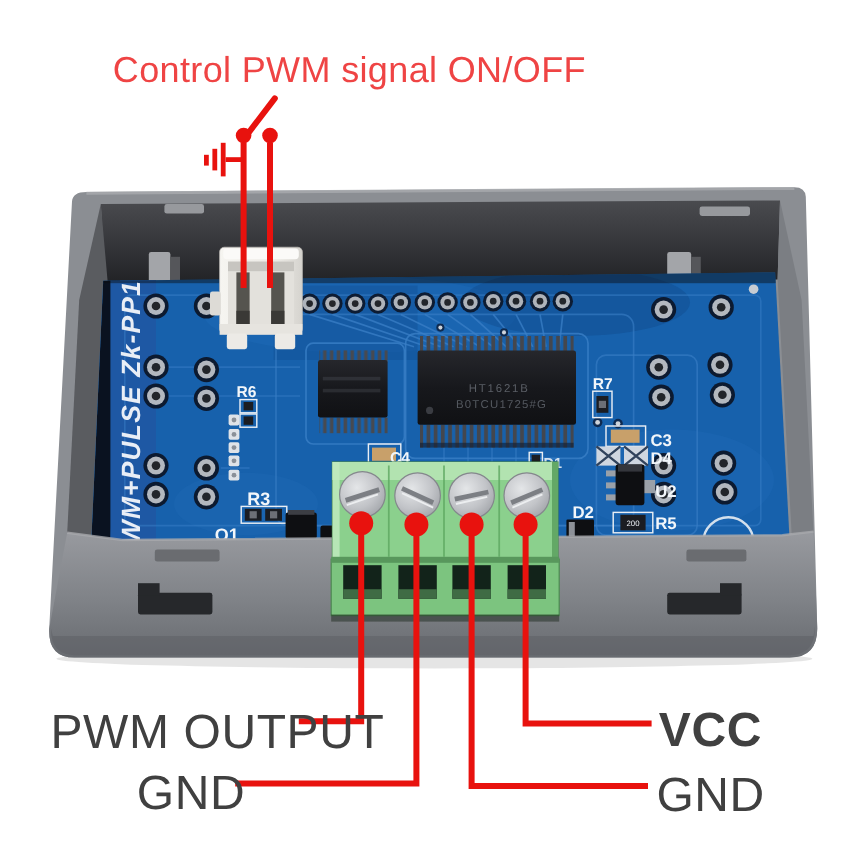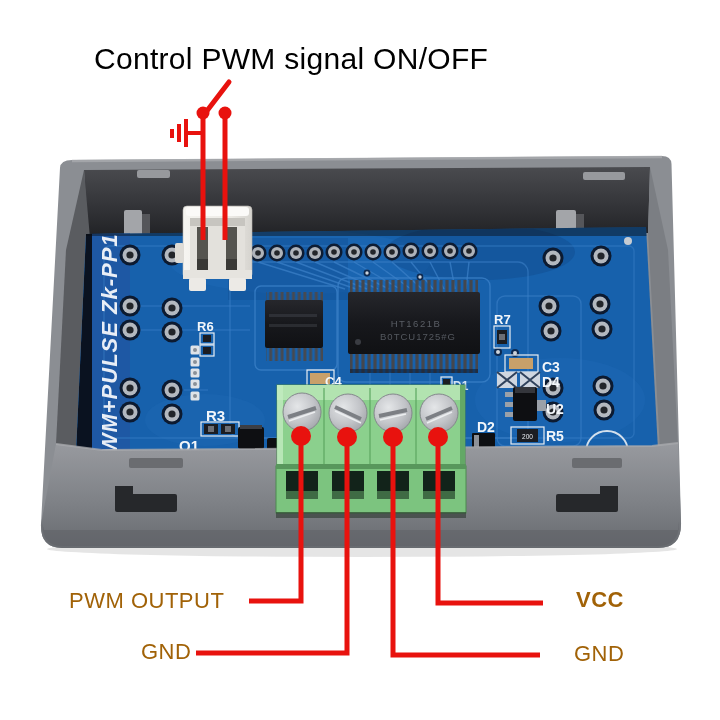--- a/index.html
+++ b/index.html
@@ -1,20 +1,20 @@
 <!DOCTYPE html>
 <html><head>
 <meta charset="utf-8">
 <style>
   html,body{margin:0;padding:0;background:#ffffff;}
   .stage{position:relative;width:720px;height:720px;background:#ffffff;overflow:hidden;
          font-family:"Liberation Sans",sans-serif;}
   .stage svg{position:absolute;left:0;top:0;}
-  .lbl{position:absolute;color:#a16207;font-size:22px;letter-spacing:0.5px;white-space:nowrap;z-index:5;margin-left:27px;}
-  .title{position:absolute;left:94px;top:42px;color:#000000;font-size:30px;letter-spacing:0.3px;
+  .lbl{position:absolute;color:#404040;font-size:40px;letter-spacing:0.5px;white-space:nowrap;z-index:5;}
+  .title{position:absolute;left:94px;top:42px;color:#ef4444;font-size:30px;letter-spacing:0.3px;
          white-space:nowrap;z-index:5;}
   svg text{font-family:"Liberation Sans",sans-serif;}
   .silk{fill:#f2f6fa;font-weight:bold;}
 </style>
 </head>
 <body>
 
 <div class="stage">
 
   <div class="title">Control PWM signal ON/OFF</div>

